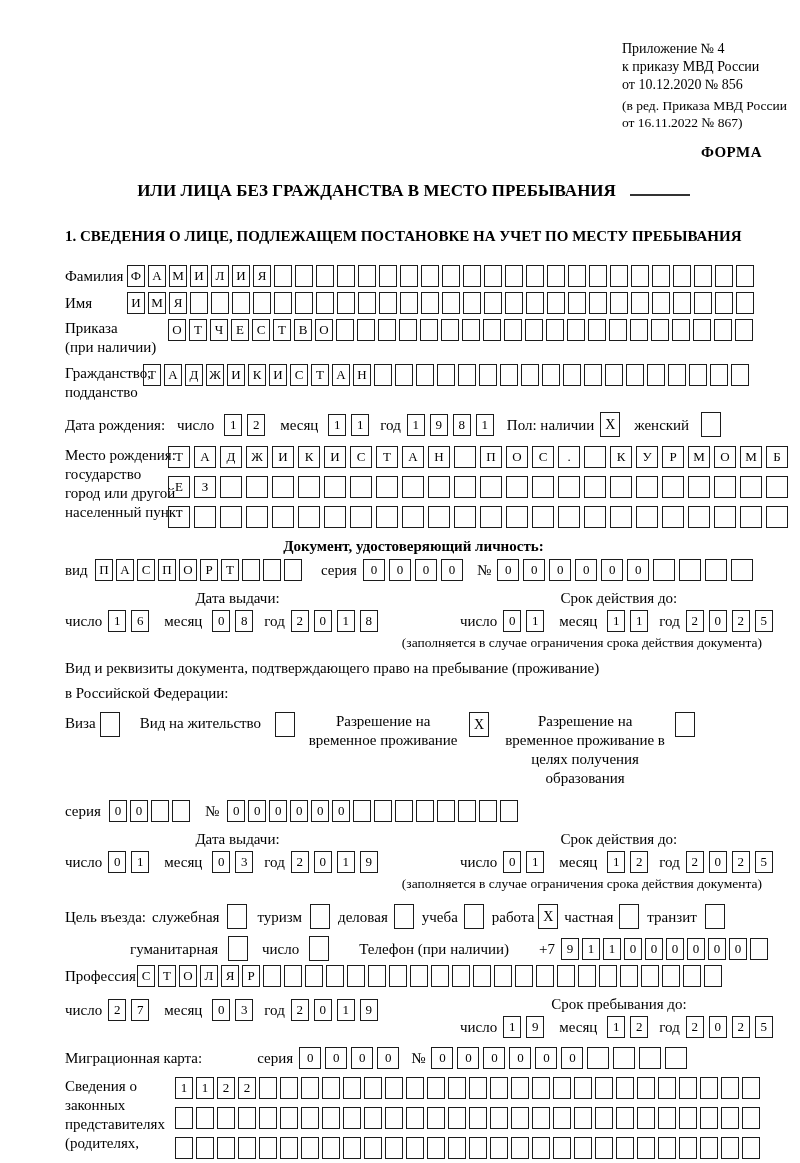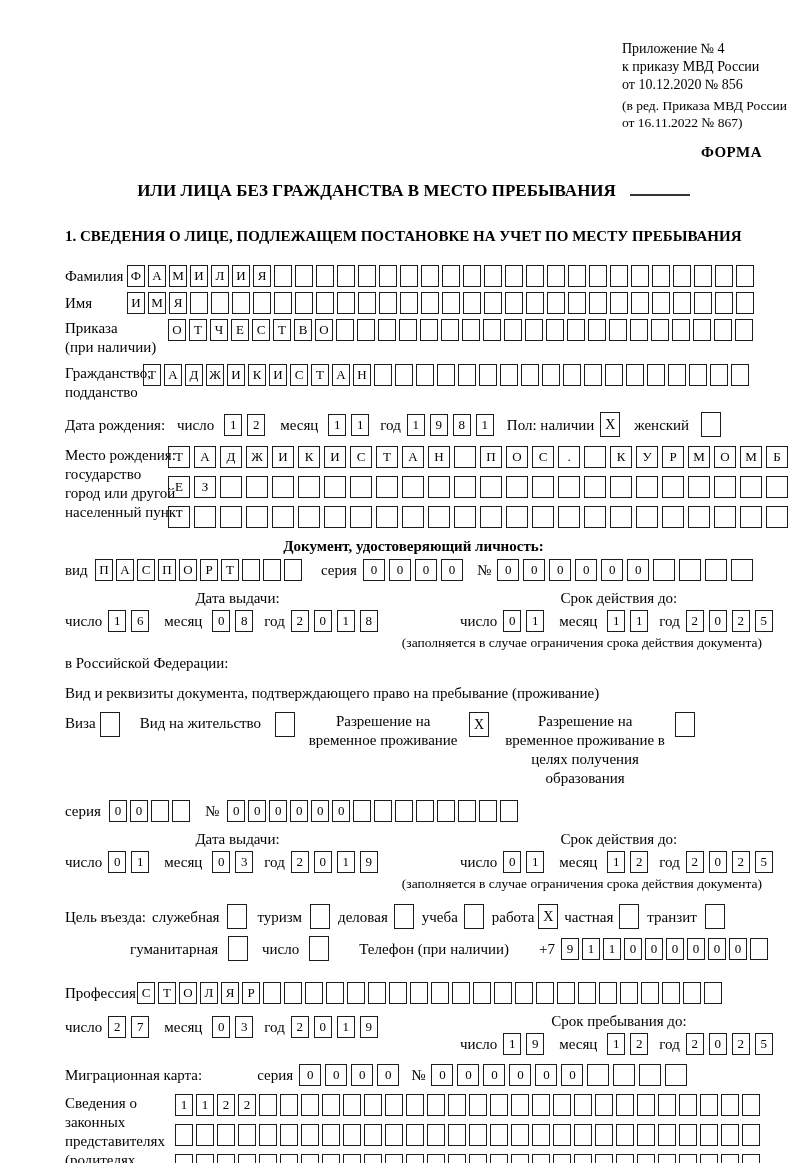--- a/index.html
+++ b/index.html
@@ -406,22 +406,22 @@
               <span class="cell">2</span>
               <span class="cell">0</span>
               <span class="cell">2</span>
               <span class="cell">5</span>
             </div>
         </div>
       </div>
     </div>
     <div class="note">(заполняется в случае ограничения срока действия документа)</div>
 
+    <div class="plain" style="margin-top:5px;">Вид и реквизиты документа, подтверждающего право на пребывание (проживание)</div>
     <div class="plain" style="margin-top:0;">в Российской Федерации:</div>
-    <div class="plain" style="margin-top:5px;">Вид и реквизиты документа, подтверждающего право на пребывание (проживание)</div>
 
     <div class="opts">
       <span class="lab">Виза</span>
       <div class="chk ml4"></div>
       <span class="lab ml20">Вид на жительство</span>
       <div class="chk ml14"></div>
       <span class="opt-label ml24" style="width:152px">Разрешение на временное проживание</span>
       <div class="chk ml10">X</div>
       <span class="opt-label ml16" style="width:160px">Разрешение на временное проживание в целях получения образования</span>
       <div class="chk ml10"></div>
@@ -534,21 +534,21 @@
           <span class="cell">0</span>
           <span class="cell">0</span>
           <span class="cell">0</span>
           <span class="cell">0</span>
           <span class="cell">0</span>
           <span class="cell">0</span>
           <span class="cell"></span>
         </div>
     </div>
 
-    <div class="frow vcenter" style="margin-top:21px;">
+    <div class="frow vcenter" style="margin-top:4px;">
       <span class="lab" style="width:72px">Профессия</span>
       <div class="cellrow">
           <span class="cell">С</span>
           <span class="cell">Т</span>
           <span class="cell">О</span>
           <span class="cell">Л</span>
           <span class="cell">Я</span>
           <span class="cell">Р</span>
           <span class="cell"></span>
           <span class="cell"></span>

